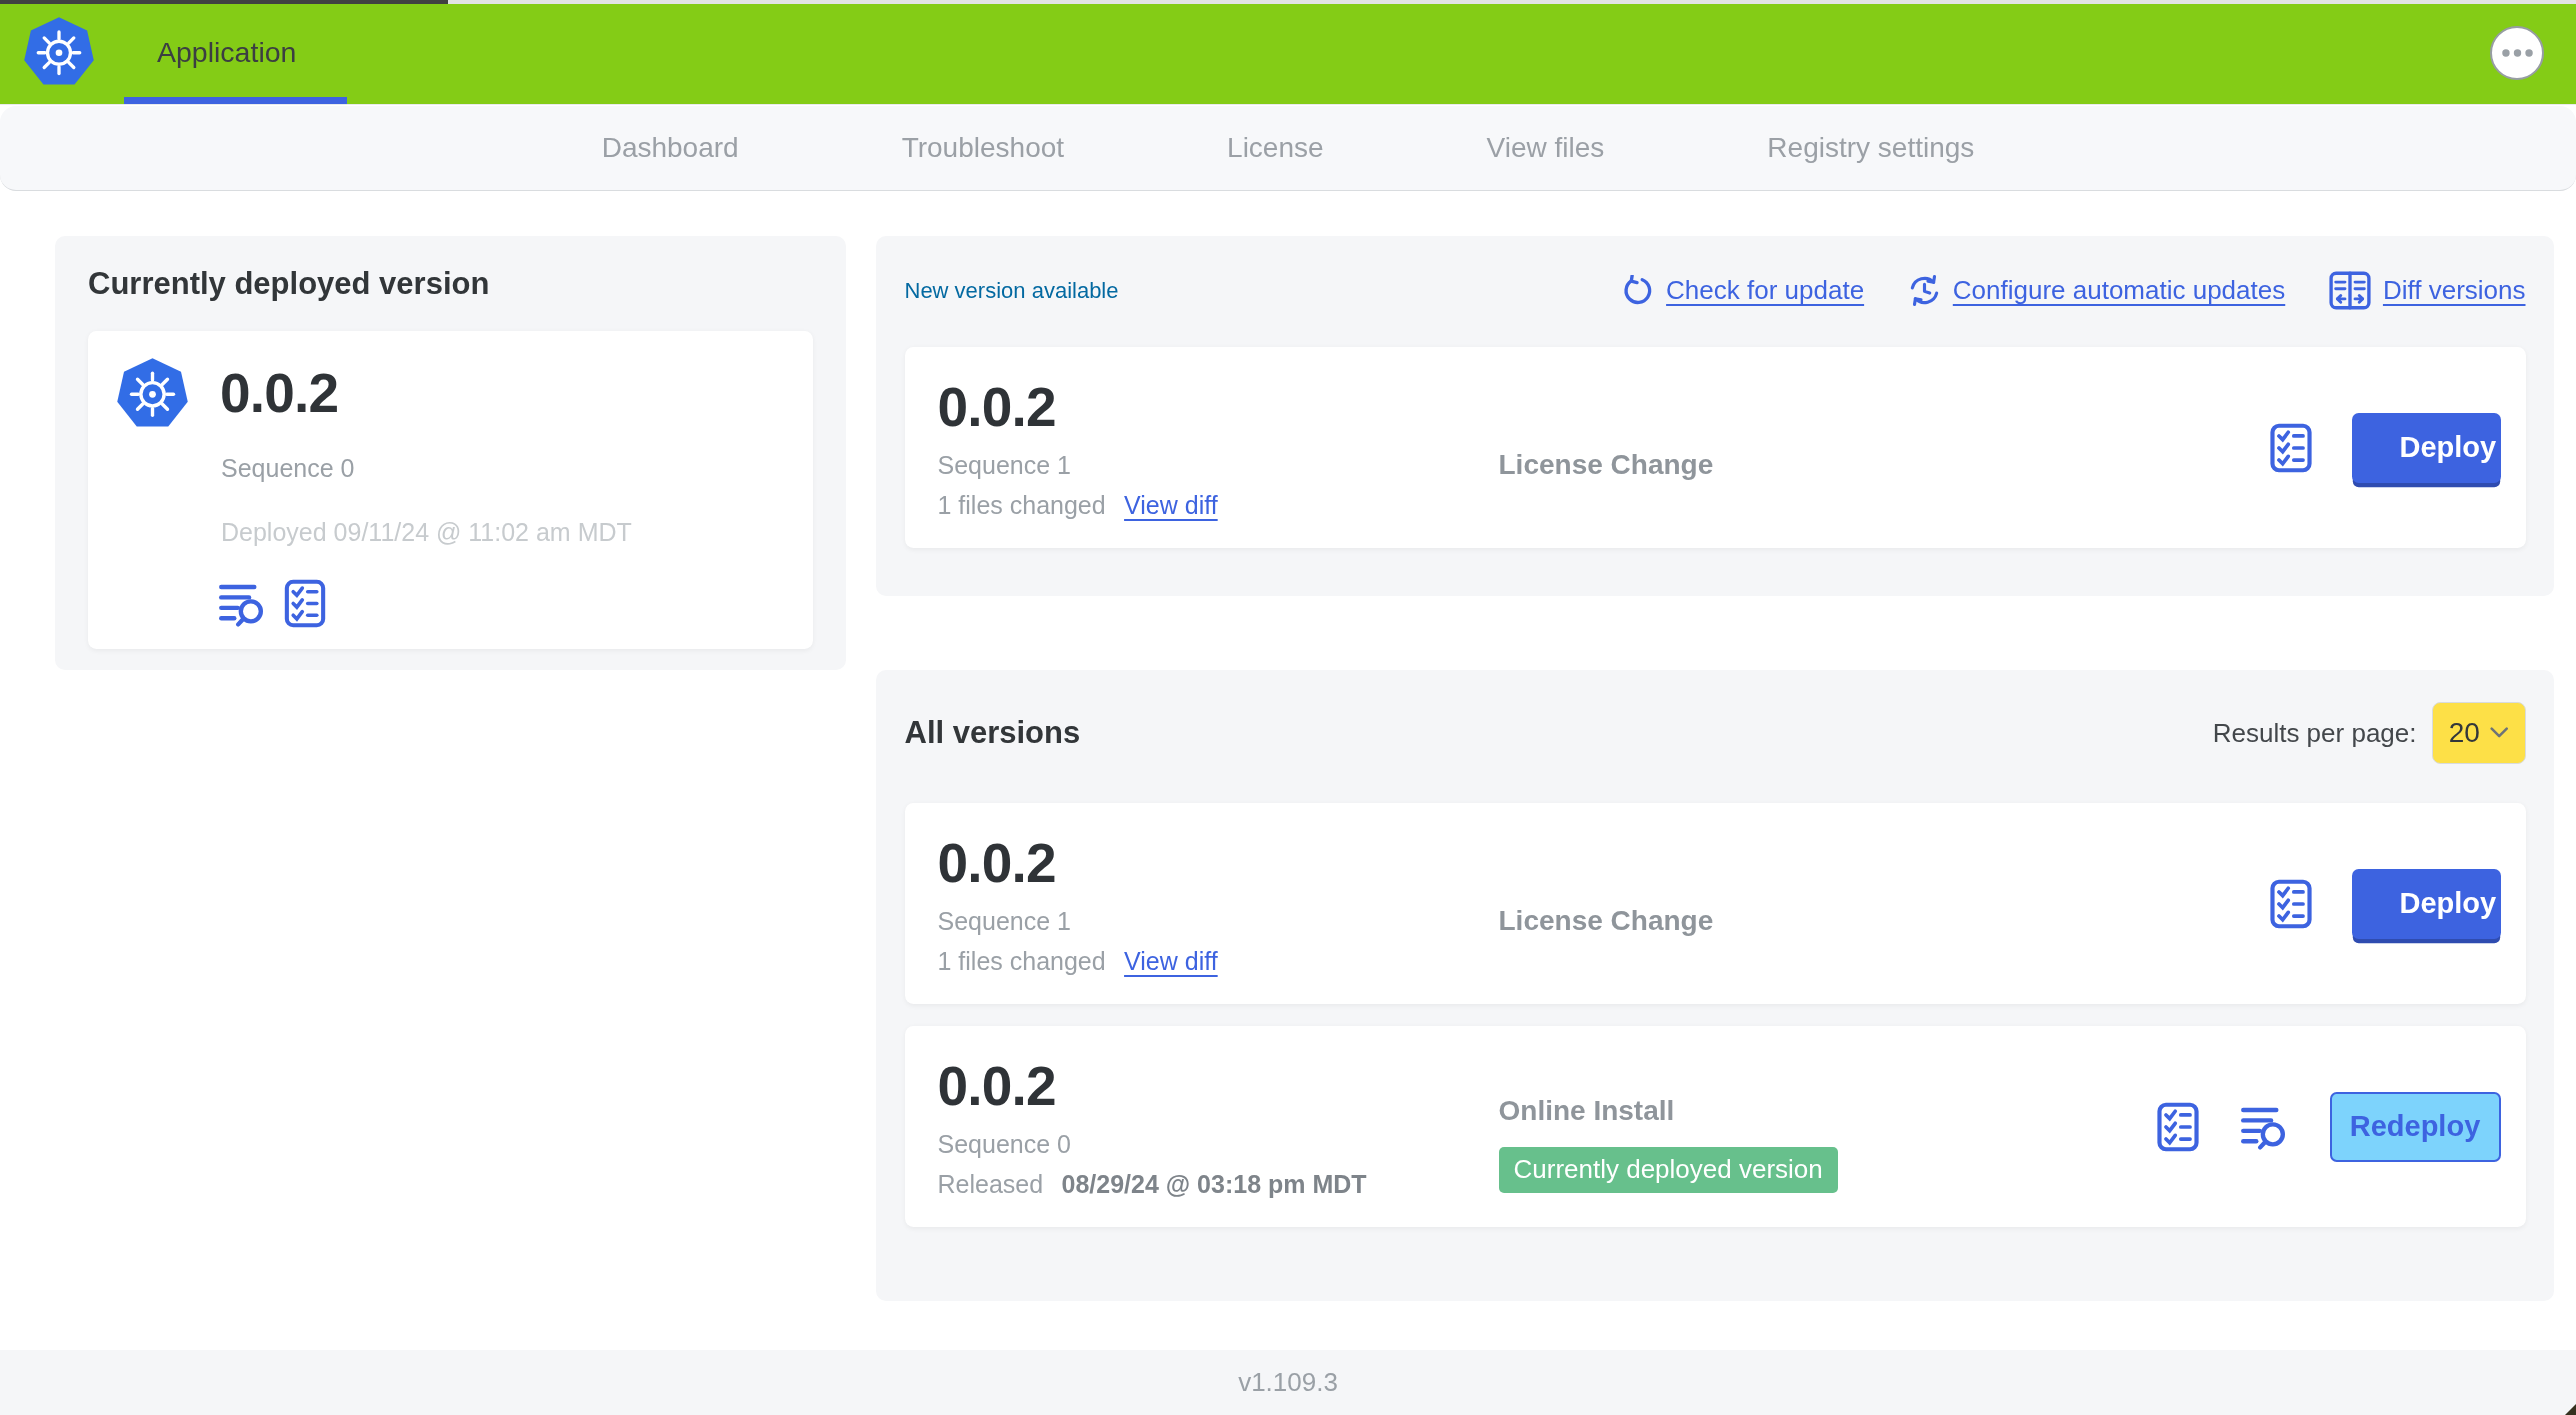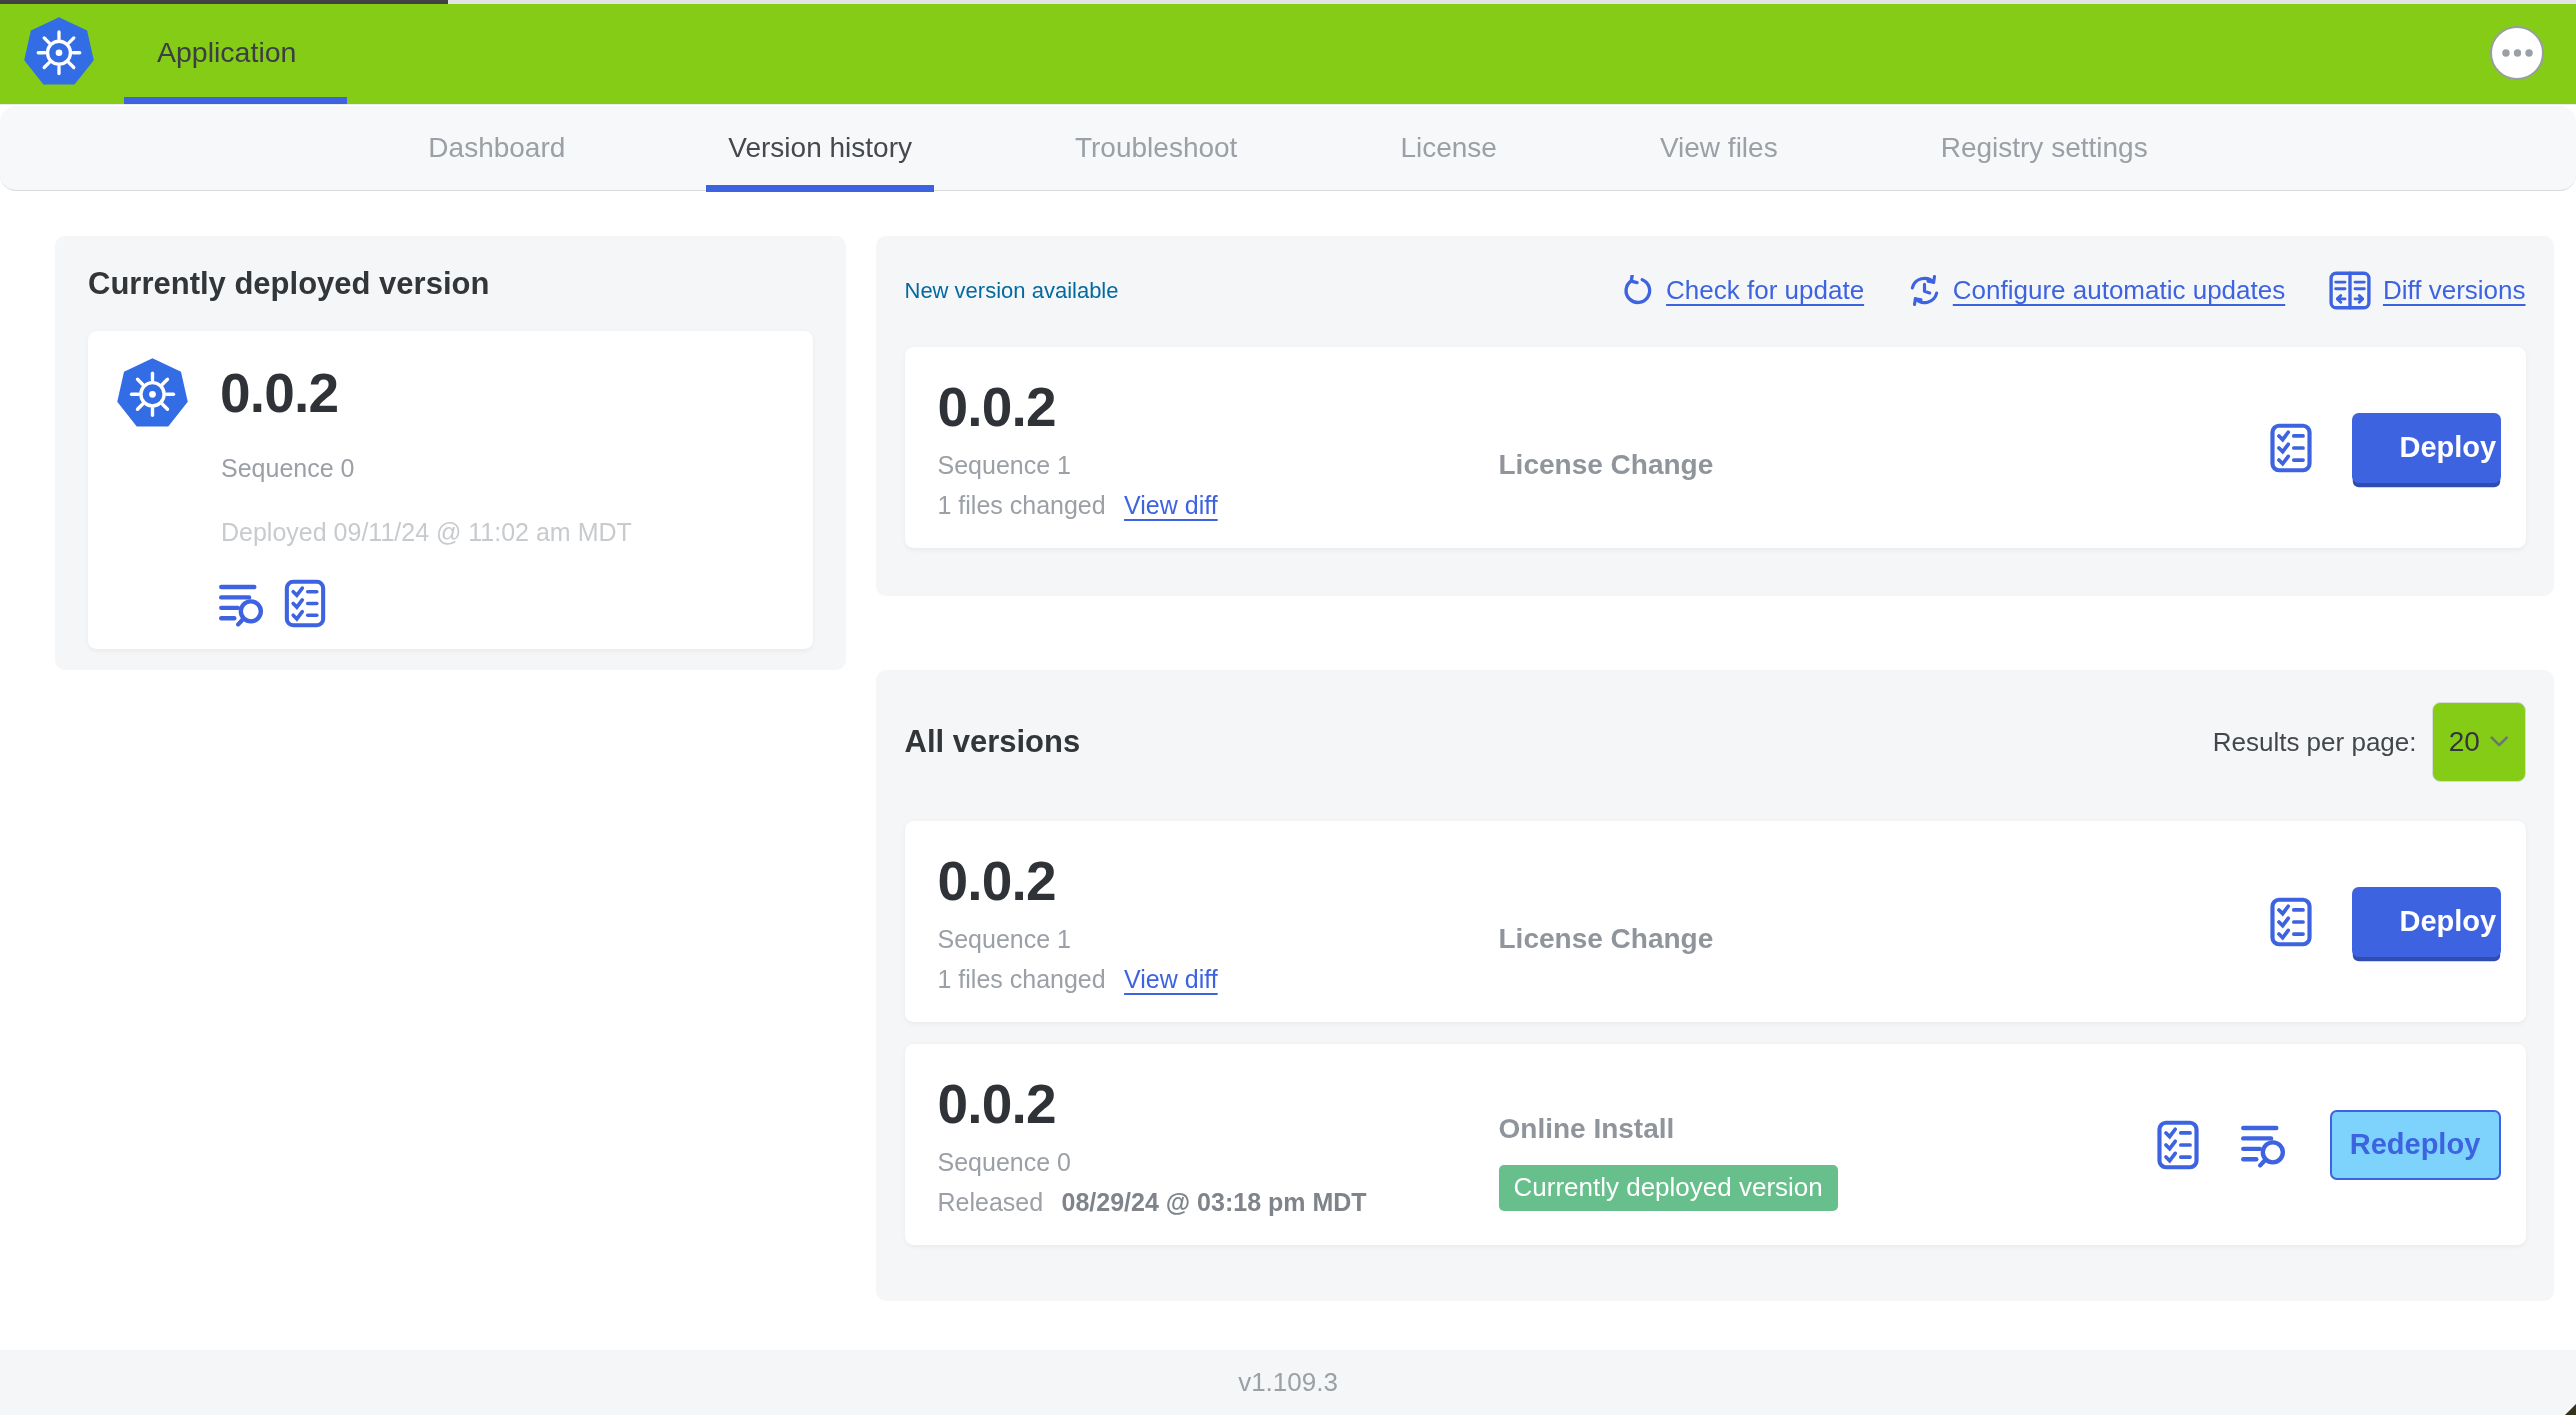--- a/index.html
+++ b/index.html
@@ -63,21 +63,21 @@
   .v-source { font-size: 28px; font-weight: 600; color: #8f959b; }
   .v-badge { display: inline-block; margin-top: 20px; padding: 7.5px 15px; border-radius: 5px; background: #67c08c; color: #fff; font-size: 26px; }
   .v-right { display: flex; align-items: center; gap: 39px; flex: 0 0 auto; }
   .btn-primary { width: 149px; height: 70px; border: none; border-radius: 6.7px; background: #3d63e0; color: #fff; font-family: inherit; font-size: 29px; font-weight: 700; cursor: pointer; box-shadow: 0 5px 0 -0.8px #2f4cb0; padding-left: 48px; }
   .btn-outline { width: 171px; height: 70px; border: 2.5px solid #3d63e0; border-radius: 6.7px; background: #7dd3fc; color: #3d63e0; font-family: inherit; font-size: 29px; font-weight: 700; cursor: pointer; box-sizing: border-box; }
   .released-date { font-weight: 700; color: #7e848a; }
 
   .section-all { left: 876px; top: 670px; width: 1678px; height: 631px; padding: 32px 28.5px; }
   .results-group { display: flex; align-items: center; gap: 15px; }
   .results-label { font-size: 26px; color: #43474b; }
-  .select-box { width: 94px; height: 80px; background: #84cc16; border: 1.7px solid #d8dbde; border-radius: 8.4px; display: flex; align-items: center; justify-content: center; gap: 10px; cursor: pointer; box-sizing: border-box; }
+  .select-box { width: 94px; height: 62px; background: #fde047; border: 1.7px solid #d8dbde; border-radius: 8.4px; display: flex; align-items: center; justify-content: center; gap: 10px; cursor: pointer; box-sizing: border-box; }
   .select-value { font-size: 28px; color: #33373b; }
   .all-row-1 { margin-top: 39px; }
   .all-row-2 { margin-top: 22px; }
 
   
   .footer { position: absolute; left: 0; right: 0; bottom: 0; height: 65px; background: #f5f6f8; display: flex; align-items: center; justify-content: center; font-size: 26px; color: #9aa0a6; }
 
   svg { display: block; }
 </style>
 </head>
@@ -115,24 +115,20 @@
           <circle cx="20" cy="6" r="4.5" fill="#9aa0a6"></circle>
           <circle cx="34" cy="6" r="4.5" fill="#9aa0a6"></circle>
         </svg>
       </span>
     </button>
   </header>
 
   <nav class="tab-bar">
     <div class="tab">
         <span>Dashboard</span>
-      </div>
-    <div class="tab active">
-        <span>Version history</span>
-        <span class="tab-underline"></span>
       </div>
     <div class="tab">
         <span>Troubleshoot</span>
       </div>
     <div class="tab">
         <span>License</span>
       </div>
     <div class="tab">
         <span>View files</span>
       </div>

